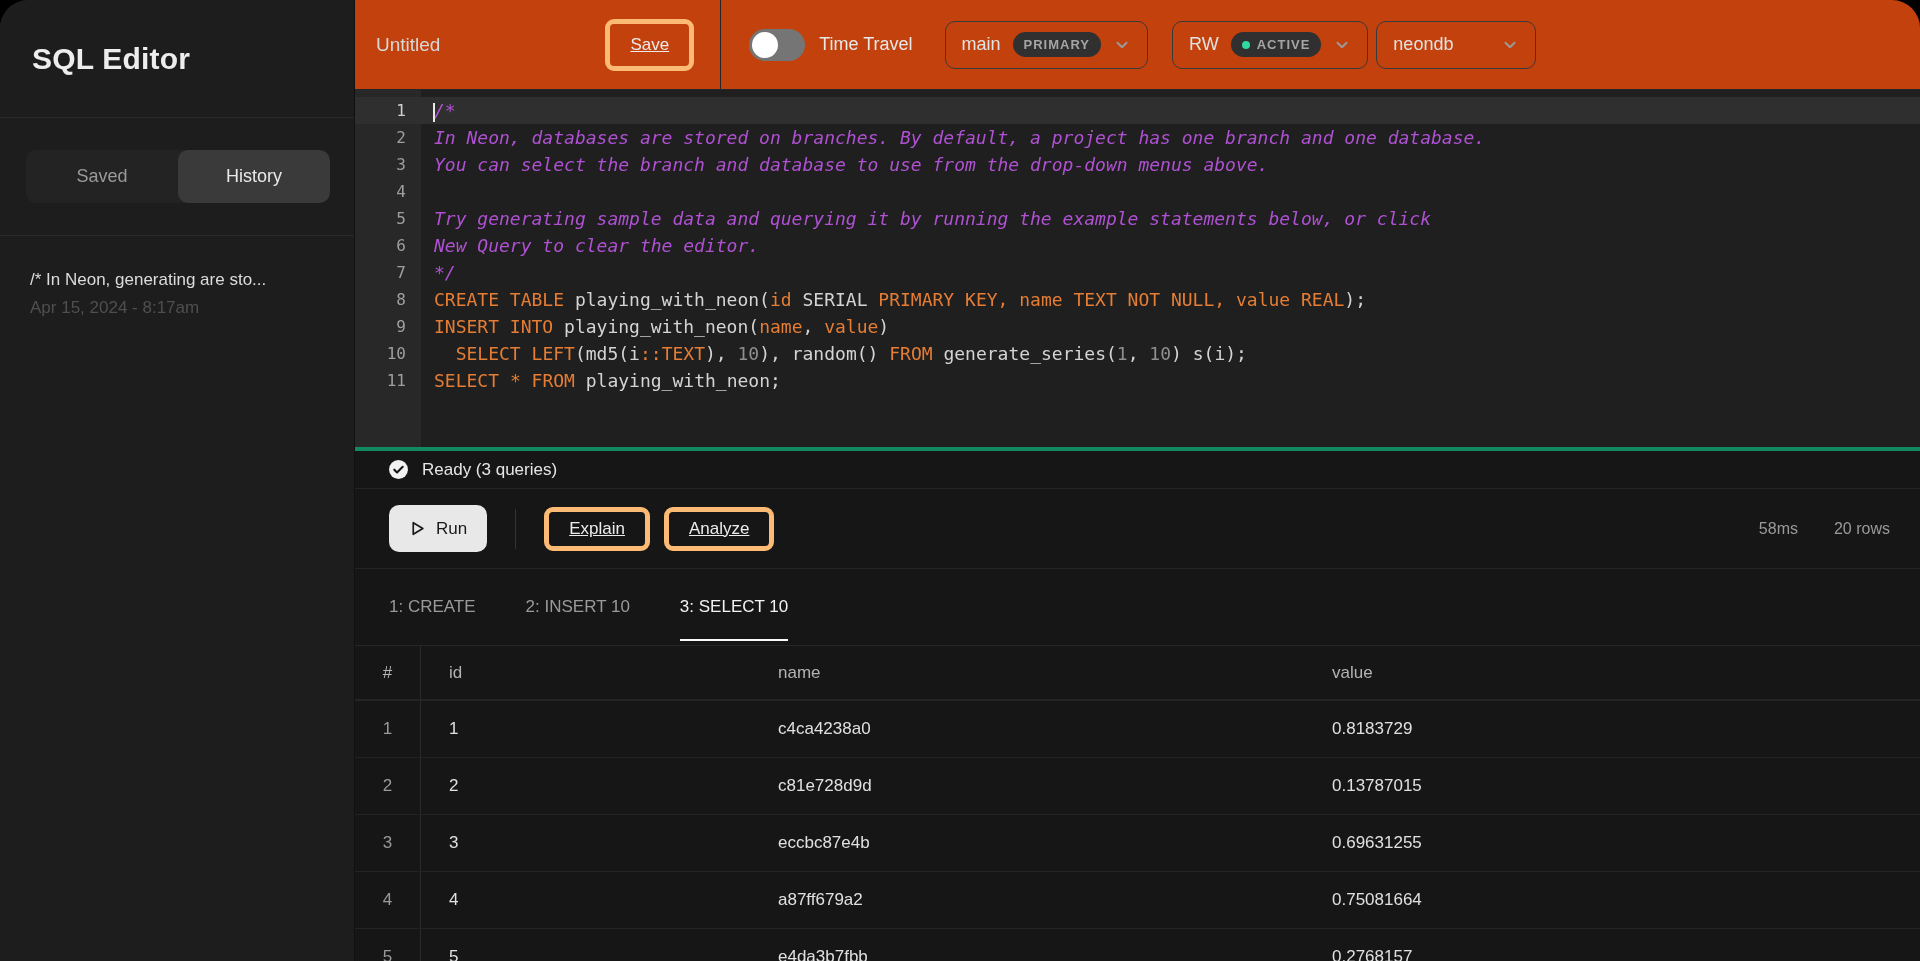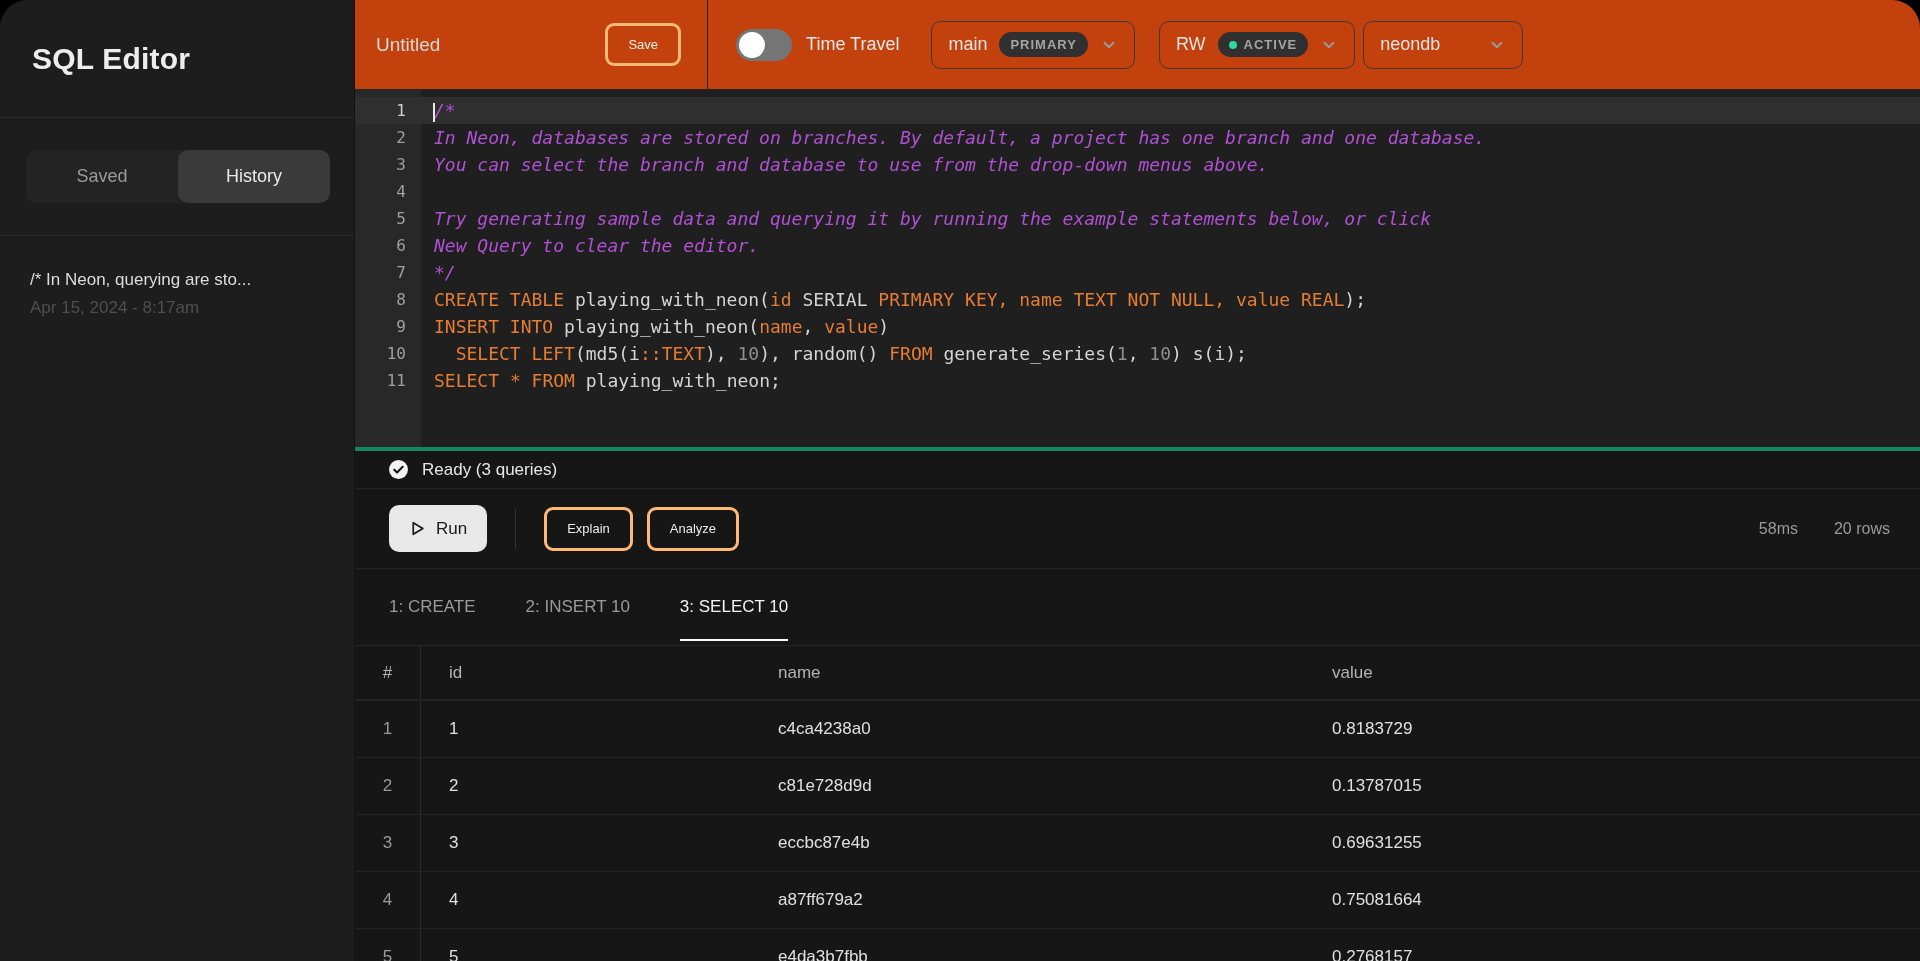--- a/index.html
+++ b/index.html
@@ -19,21 +19,21 @@
   .history-item { padding:8px 20px 8px 30px; cursor:pointer; }
   .history-item-title { font-size:17px; color:#dcdcdc; margin-bottom:8px; white-space:nowrap; overflow:hidden; }
   .history-item-date { font-size:17px; color:#4f4f4f; }
 
   
   .main { flex:1; display:flex; flex-direction:column; min-width:0; }
 
   
   .topbar { height:90px; flex:none; display:flex; align-items:center; padding-left:21px; border-bottom:1px solid #262626; background:#c2410c; }
   .query-name { font-size:19px; color:#d8d8d8; }
-  .btn { border:3px solid #fdba74; background:transparent; color:#ececec; font-size:13px; font-family:inherit; border-radius:9px; padding:11px 20px; cursor:pointer; }
+  .btn { border:5px solid #fdba74; background:transparent; color:#ececec; font-size:17px; font-family:inherit; border-radius:9px; padding:11px 20px; cursor:pointer;text-decoration:underline; }
   .save-btn { margin-left:165px; }
   .topbar-divider { width:1px; height:90px; background:#262626; margin-left:26px; flex:none; }
   .toggle { width:56px; height:32px; border-radius:16px; background:#757575; position:relative; margin-left:28px; cursor:pointer; flex:none; }
   .toggle-knob { position:absolute; left:3px; top:3px; width:26px; height:26px; border-radius:50%; background:#fff; }
   .toggle-label { font-size:18px; color:#e8e8e8; margin-left:14px; }
   .select { height:48px; border:1px solid #3a3a3a; border-radius:10px; display:flex; align-items:center; gap:12px; padding:0 16px; cursor:pointer; color:#e3e3e3; font-size:18px; }
   .select.branch { margin-left:32px; }
   .select.compute { margin-left:24px; }
   .select.database { margin-left:8px; width:160px; }
   .select.database .chev { margin-left:auto; }
@@ -97,21 +97,21 @@
       <div class="sidebar-title">SQL Editor</div>
     </div>
     <div class="sidebar-tabs-section">
       <div class="segmented" id="sidebar-tabs">
           <div class="segment">Saved</div>
           <div class="segment active">History</div>
         </div>
     </div>
     <div class="history-list" id="history-list">
         <div class="history-item">
-          <div class="history-item-title">/* In Neon, querying are sto...</div>
+          <div class="history-item-title">/* In Neon, generating are sto...</div>
           <div class="history-item-date">Apr 15, 2024 - 8:17am</div>
         </div>
       </div>
   </aside>
 
   <div class="main">
 
     <div class="topbar">
       <div class="query-name">Untitled</div>
       <button class="btn save-btn">Save</button>

